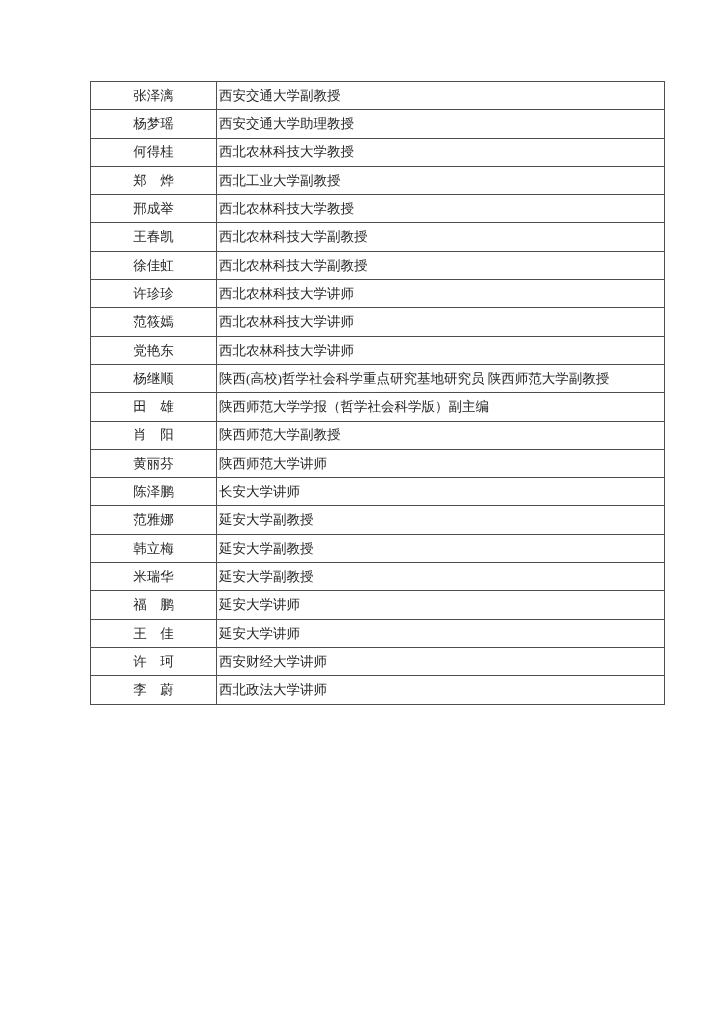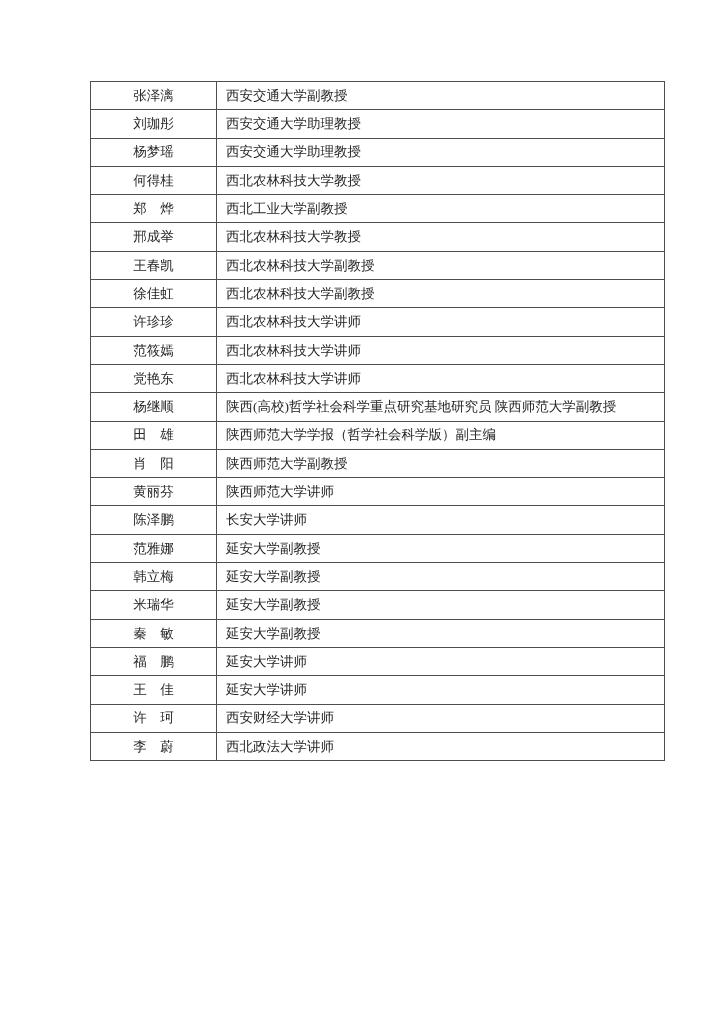--- a/index.html
+++ b/index.html
@@ -35,21 +35,21 @@
     overflow: hidden;
     white-space: pre;
   }
   .roster col.c-name  { width: 126px; }
   .roster col.c-title { width: 448px; }
   .name-cell {
     text-align: center;
   }
   .title-cell {
     text-align: left;
-    padding-left: 9px;
+    padding-left: 2px;
   }
   .page-footer {
     position: absolute;
     left: 62px;
     top: 938px;
     width: 574px;
     text-align: center;
     font-size: 13px;
     color: #262626;
     white-space: pre;
@@ -62,24 +62,20 @@
 
   <table class="roster">
     <colgroup>
       <col class="c-name">
       <col class="c-title">
     </colgroup>
     <tbody id="roster-body">
         <tr>
           <td class="name-cell">张泽漓</td>
           <td class="title-cell">西安交通大学副教授</td>
-        </tr>
-        <tr>
-          <td class="name-cell">刘珈彤</td>
-          <td class="title-cell">西安交通大学助理教授</td>
         </tr>
         <tr>
           <td class="name-cell">杨梦瑶</td>
           <td class="title-cell">西安交通大学助理教授</td>
         </tr>
         <tr>
           <td class="name-cell">何得桂</td>
           <td class="title-cell">西北农林科技大学教授</td>
         </tr>
         <tr>
@@ -136,24 +132,20 @@
         </tr>
         <tr>
           <td class="name-cell">韩立梅</td>
           <td class="title-cell">延安大学副教授</td>
         </tr>
         <tr>
           <td class="name-cell">米瑞华</td>
           <td class="title-cell">延安大学副教授</td>
         </tr>
         <tr>
-          <td class="name-cell">秦　敏</td>
-          <td class="title-cell">延安大学副教授</td>
-        </tr>
-        <tr>
           <td class="name-cell">福　鹏</td>
           <td class="title-cell">延安大学讲师</td>
         </tr>
         <tr>
           <td class="name-cell">王　佳</td>
           <td class="title-cell">延安大学讲师</td>
         </tr>
         <tr>
           <td class="name-cell">许　珂</td>
           <td class="title-cell">西安财经大学讲师</td>

